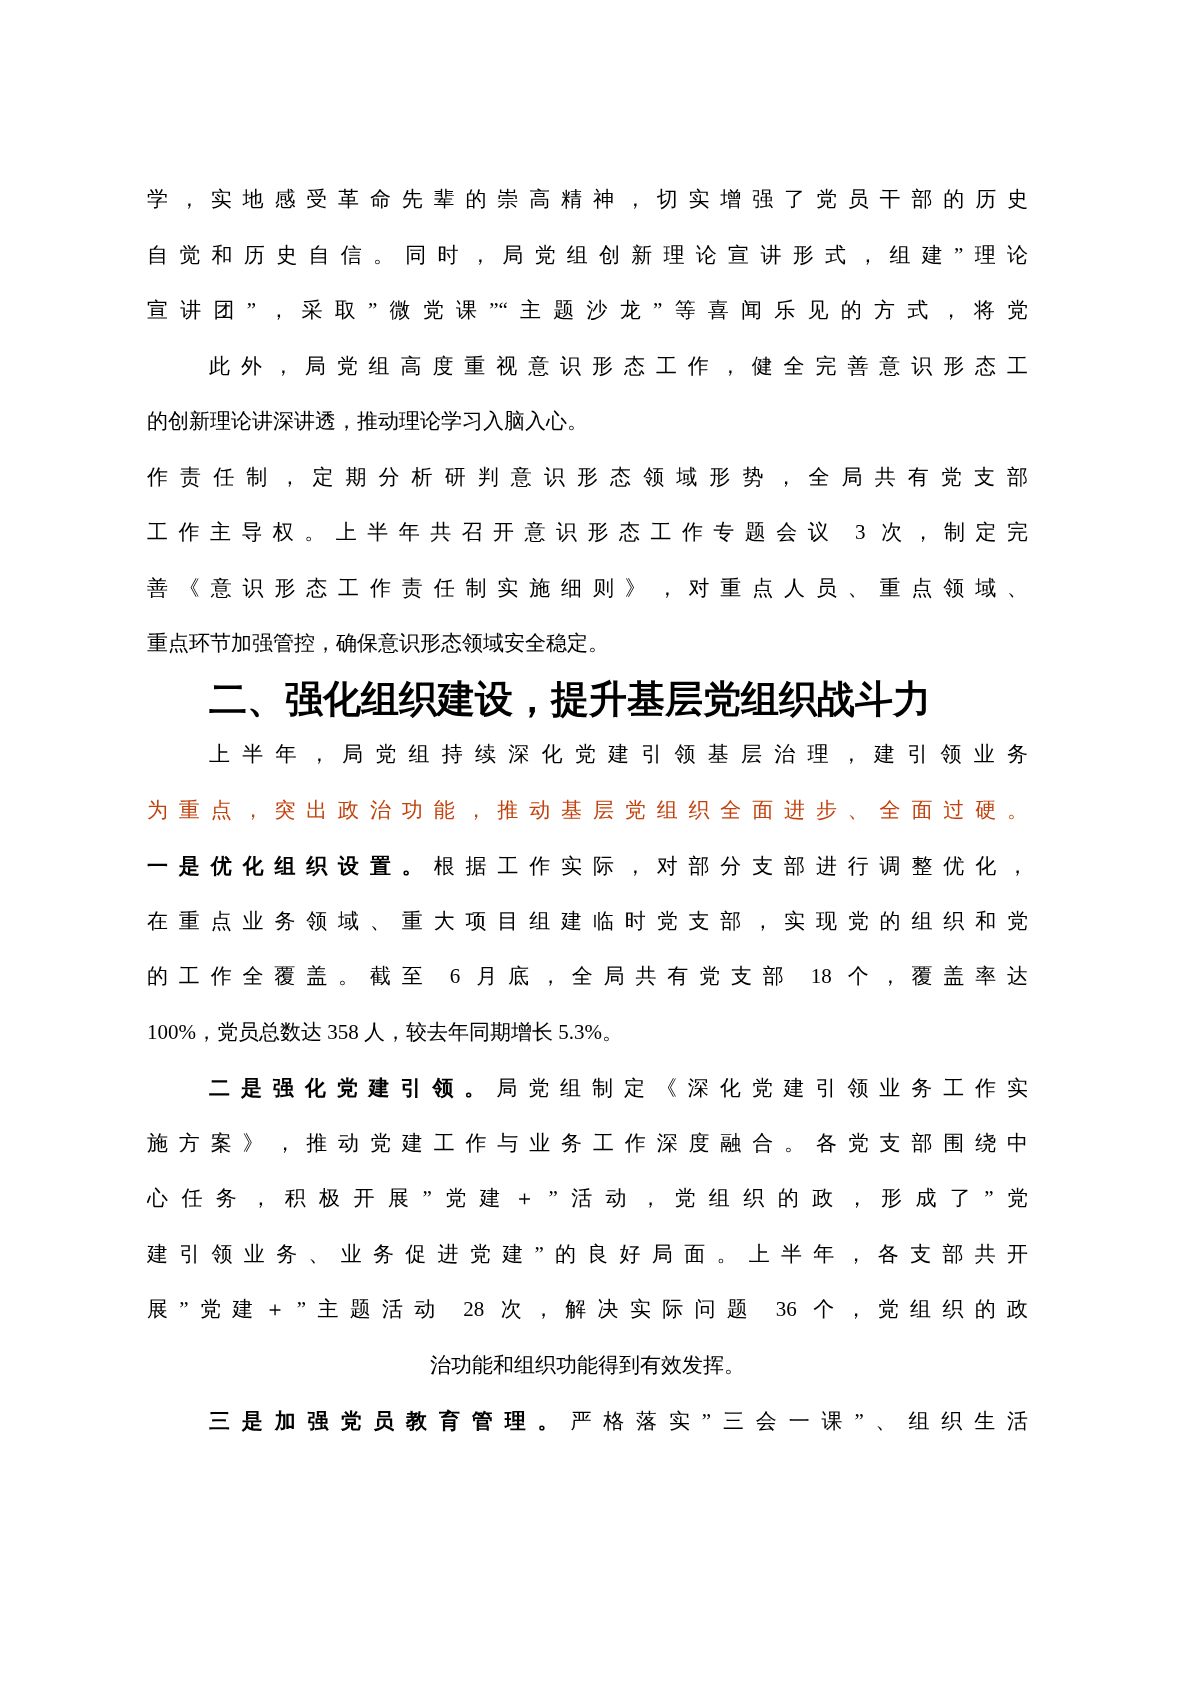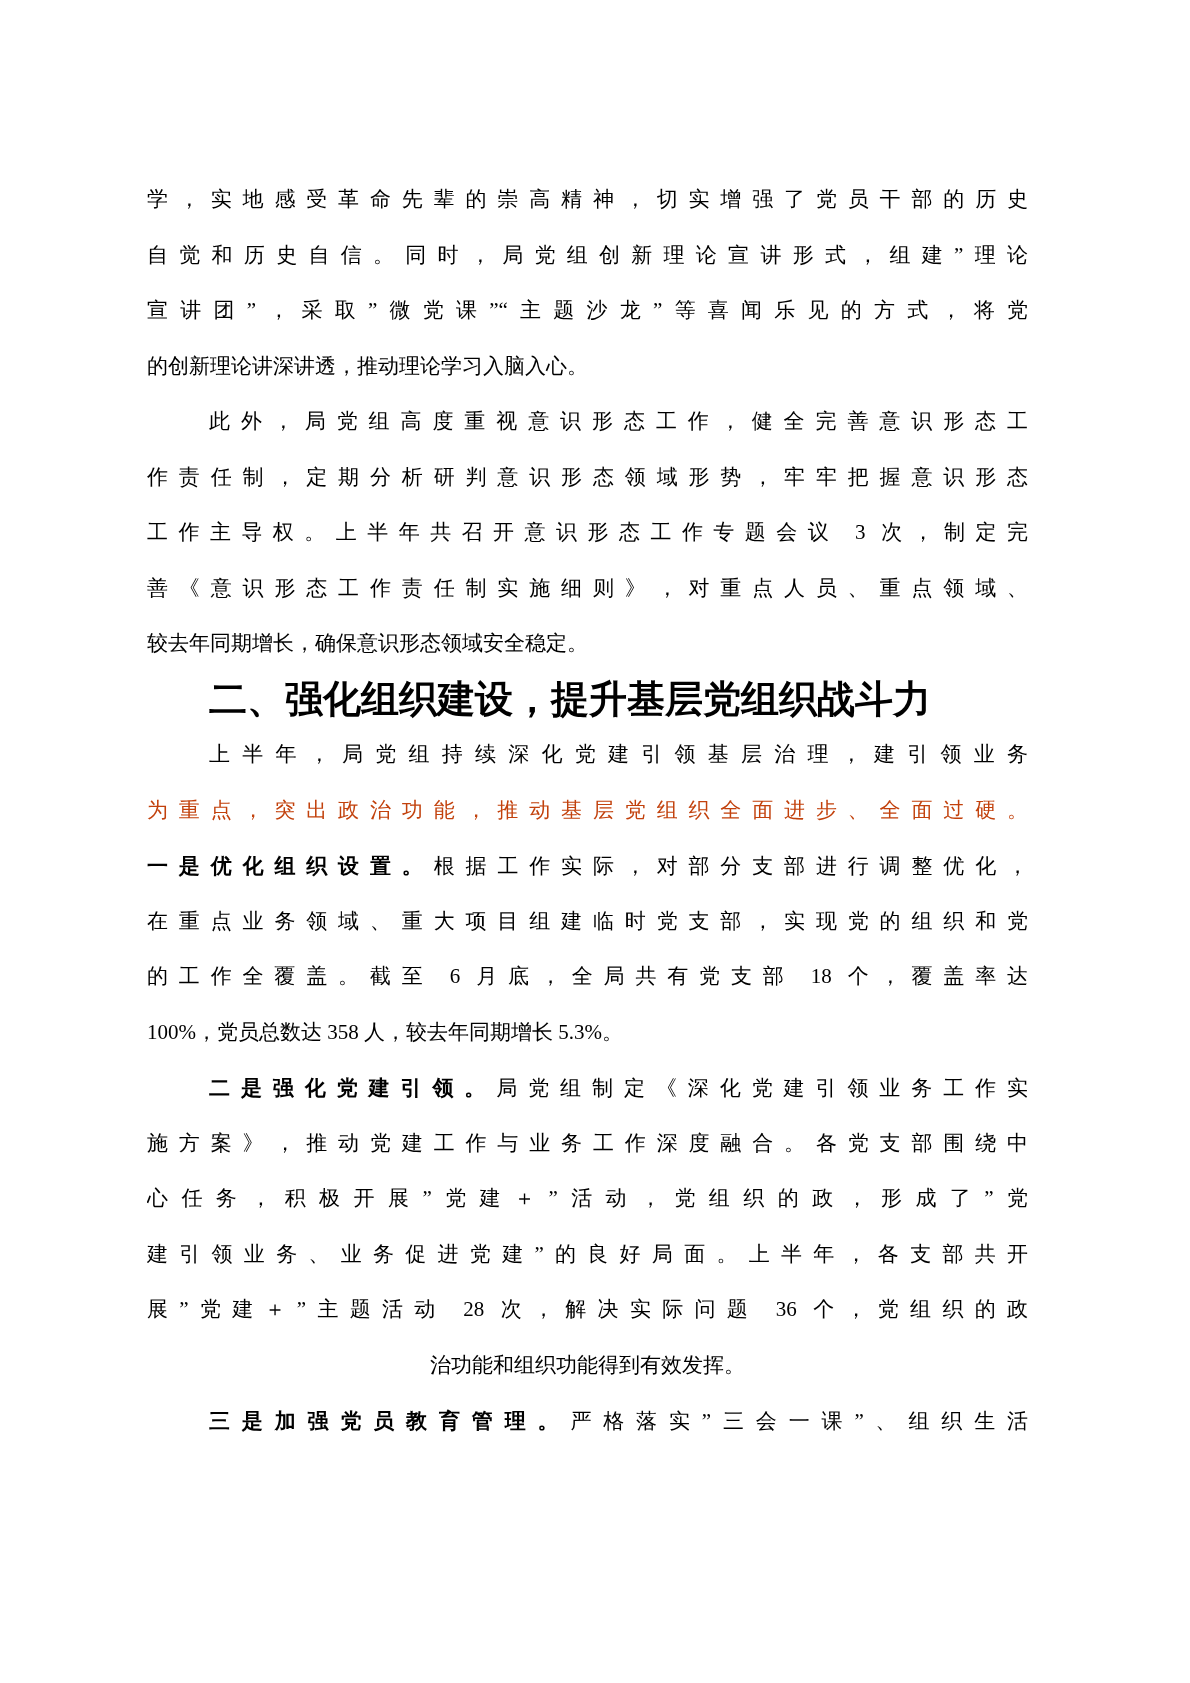--- a/index.html
+++ b/index.html
@@ -48,26 +48,26 @@
   }
 </style>
 </head>
 <body>
 
 <div class="page" style="background: rgb(255, 255, 255);">
   <div class="content">
       <div class="line justify" style="color: rgb(0, 0, 0);"><span>学，实地感受革命先辈的崇高精神，切实增强了党员干部的历史</span></div>
       <div class="line justify" style="color: rgb(0, 0, 0);"><span>自觉和历史自信。同时，局党组创新理论宣讲形式，组建”理论</span></div>
       <div class="line justify" style="color: rgb(0, 0, 0);"><span>宣讲团”，采取”微党课”“主题沙龙”等喜闻乐见的方式，将党</span></div>
+      <div class="line indent justify" style="color: rgb(0, 0, 0);"><span>此外，局党组高度重视意识形态工作，健全完善意识形态工</span></div>
       <div class="line" style="color: rgb(0, 0, 0);"><span>的创新理论讲深讲透，推动理论学习入脑入心。</span></div>
-      <div class="line indent justify" style="color: rgb(0, 0, 0);"><span>此外，局党组高度重视意识形态工作，健全完善意识形态工</span></div>
-      <div class="line justify" style="color: rgb(0, 0, 0);"><span>作责任制，定期分析研判意识形态领域形势，牢牢把握意识形态</span></div>
+      <div class="line justify" style="color: rgb(0, 0, 0);"><span>作责任制，定期分析研判意识形态领域形势，全局共有党支部</span></div>
       <div class="line justify" style="color: rgb(0, 0, 0); font-family: Liberation Serif, serif;"><span>工作主导权。上半年共召开意识形态工作专题会议 3 次，制定完</span></div>
       <div class="line justify" style="color: rgb(0, 0, 0);"><span>善《意识形态工作责任制实施细则》，对重点人员、重点领域、</span></div>
-      <div class="line" style="color: rgb(0, 0, 0);"><span>较去年同期增长，确保意识形态领域安全稳定。</span></div>
+      <div class="line" style="color: rgb(0, 0, 0);"><span>重点环节加强管控，确保意识形态领域安全稳定。</span></div>
       <div class="line heading indent" style="color: rgb(0, 0, 0);"><span>二、强化组织建设，提升基层党组织战斗力</span></div>
       <div class="line indent justify" style="color: rgb(0, 0, 0);"><span>上半年，局党组持续深化党建引领基层治理，建引领业务</span></div>
       <div class="line justify" style="color: #c2410c;"><span>为重点，突出政治功能，推动基层党组织全面进步、全面过硬。</span></div>
       <div class="line justify" style="color: rgb(0, 0, 0);"><span class="bold-run">一是优化组织设置。</span><span>根据工作实际，对部分支部进行调整优化，</span></div>
       <div class="line justify" style="color: rgb(0, 0, 0);"><span>在重点业务领域、重大项目组建临时党支部，实现党的组织和党</span></div>
       <div class="line justify" style="color: rgb(0, 0, 0);"><span>的工作全覆盖。截至 6 月底，全局共有党支部 18 个，覆盖率达</span></div>
       <div class="line" style="color: rgb(0, 0, 0);"><span>100%，党员总数达 358 人，较去年同期增长 5.3%。</span></div>
       <div class="line indent justify" style="color: rgb(0, 0, 0);"><span class="bold-run">二是强化党建引领。</span><span>局党组制定《深化党建引领业务工作实</span></div>
       <div class="line justify" style="color: rgb(0, 0, 0);"><span>施方案》，推动党建工作与业务工作深度融合。各党支部围绕中</span></div>
       <div class="line justify" style="color: rgb(0, 0, 0);"><span>心任务，积极开展”党建＋”活动，党组织的政，形成了”党</span></div>

